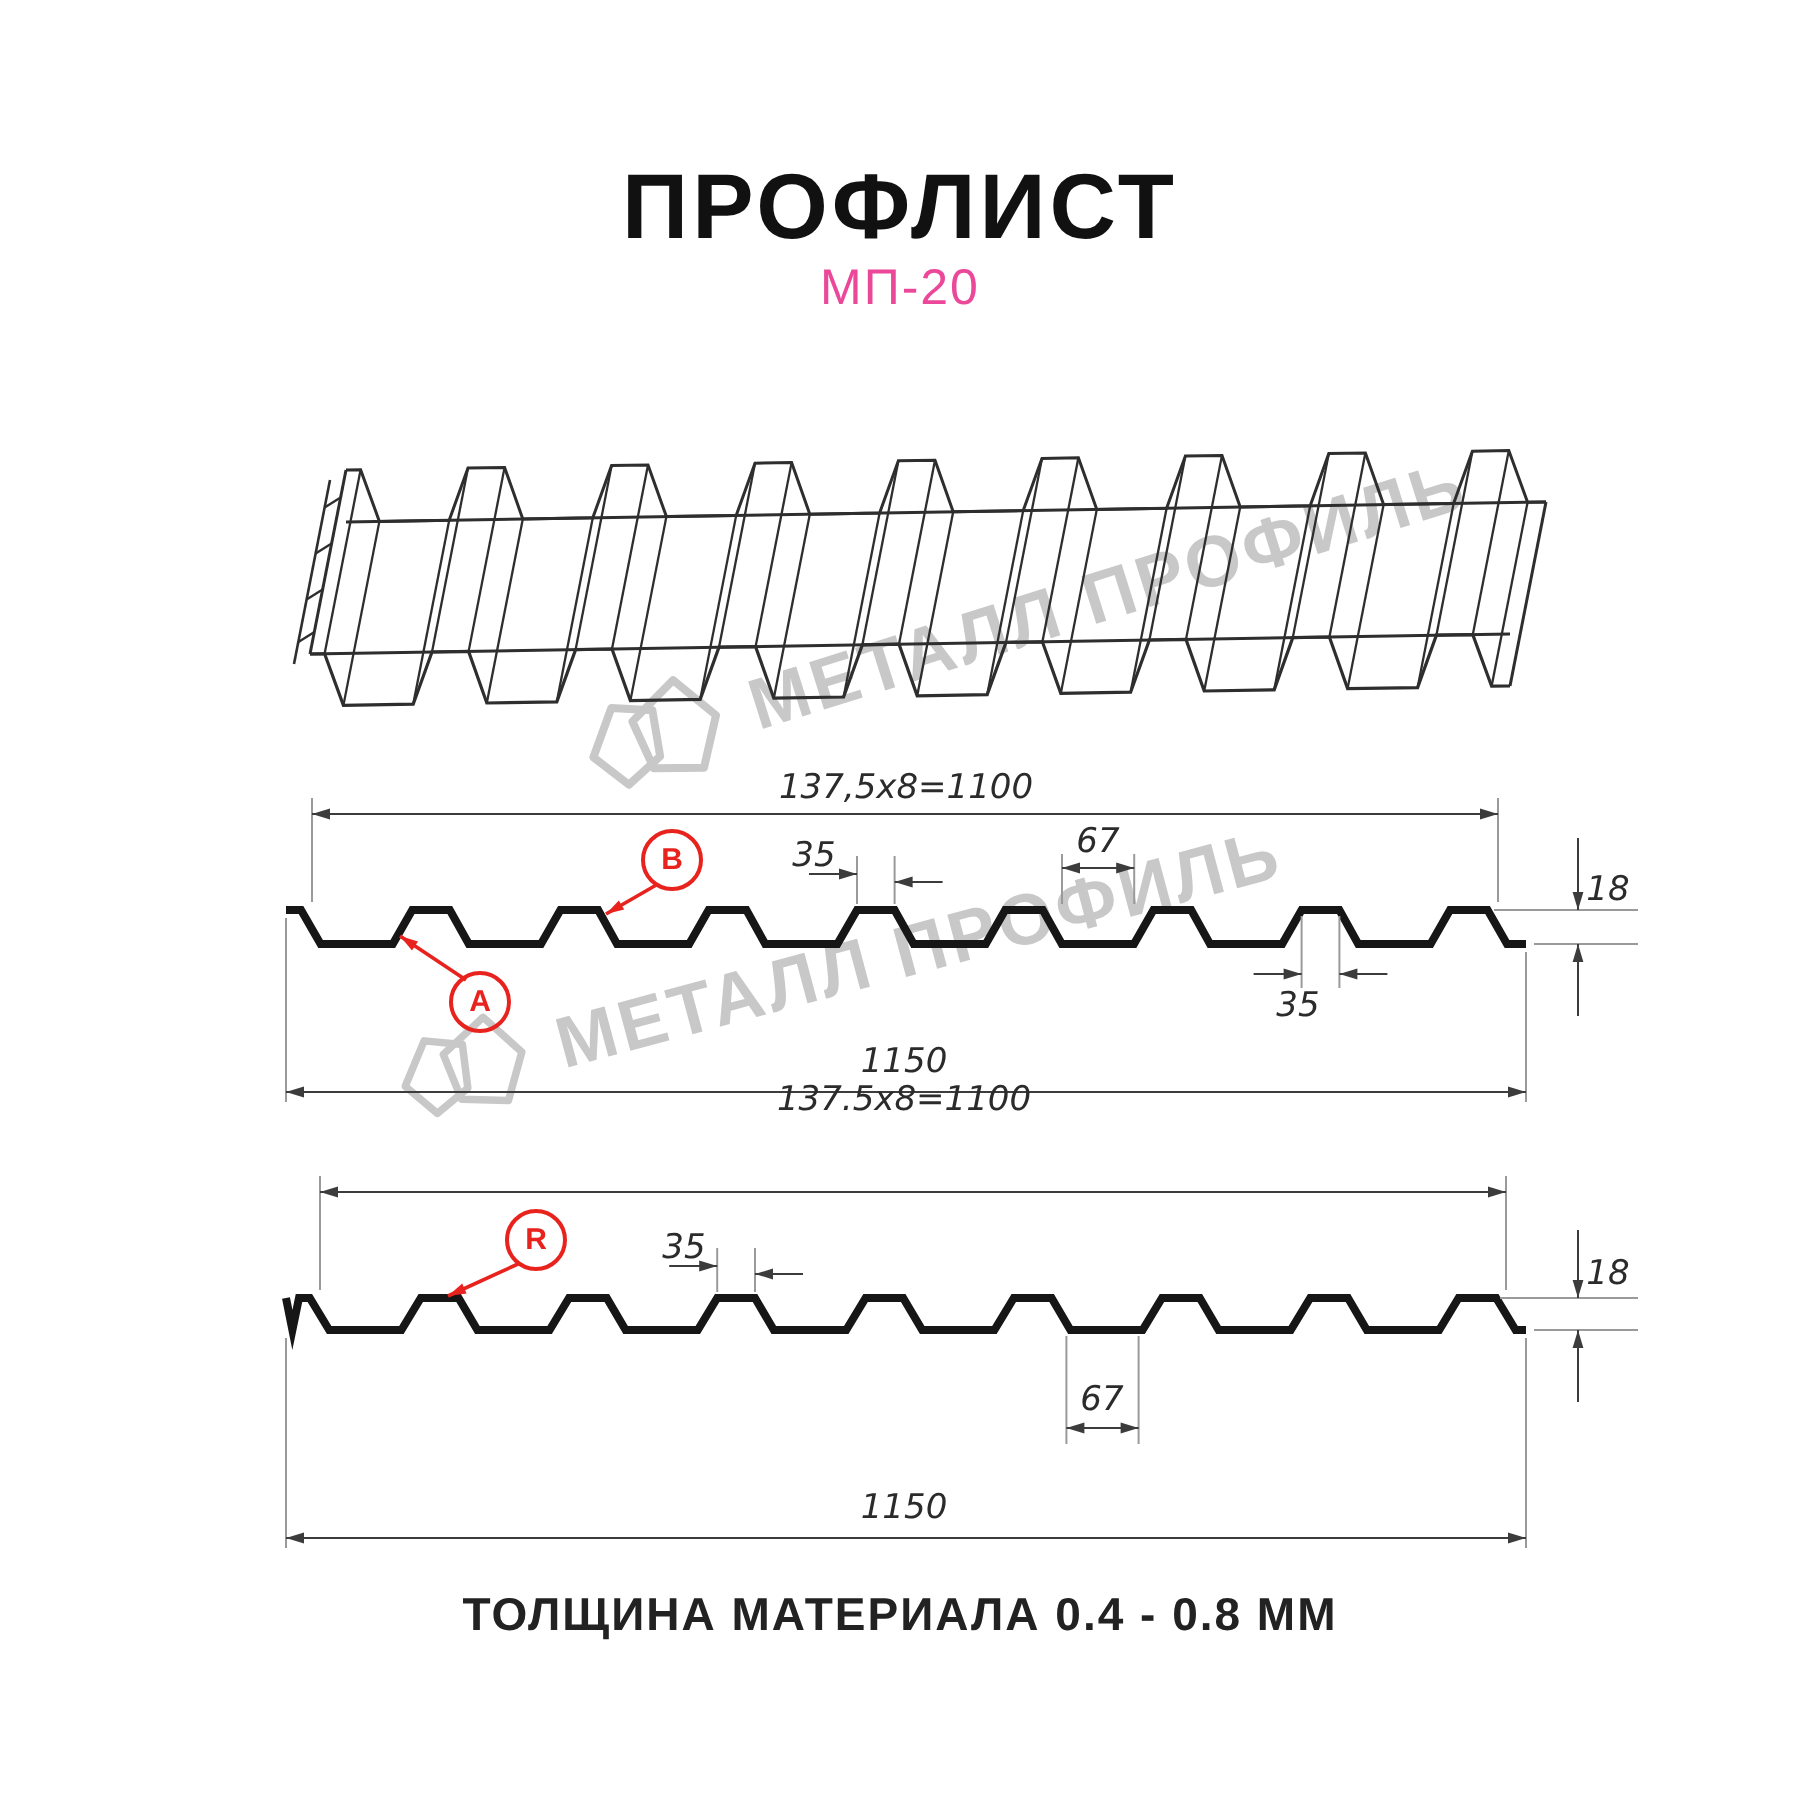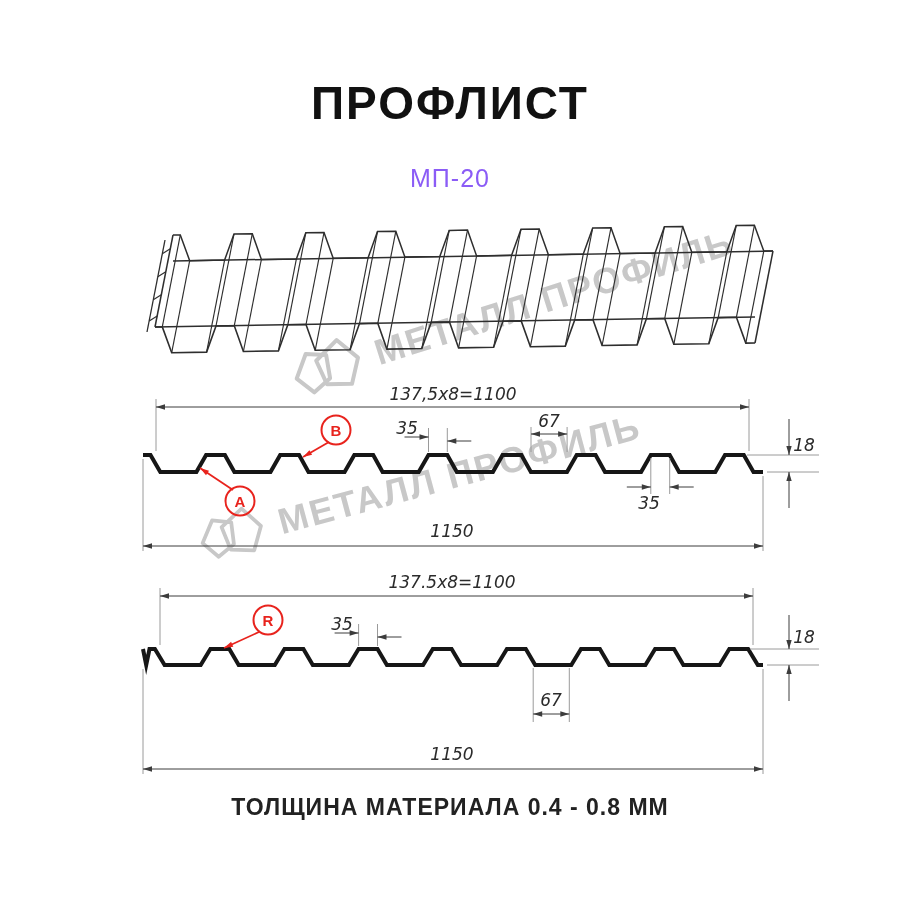--- a/index.html
+++ b/index.html
@@ -3,21 +3,21 @@
 <meta charset="utf-8">
 <style>
   html,body{margin:0;padding:0;background:#ffffff;}
   .canvas{position:relative;width:848px;height:900px;background:#ffffff;overflow:hidden;
           font-family:"DejaVu Sans","Liberation Sans",sans-serif;}
   .title{position:absolute;left:0;top:76px;width:900px;text-align:center;
          font-family:"Liberation Sans",sans-serif;font-weight:bold;font-size:46px;
          letter-spacing:2px;color:#111;}
   .subtitle{position:absolute;left:0;top:130px;width:900px;text-align:center;
          font-family:"Liberation Sans",sans-serif;font-weight:400;font-size:25px;
-         letter-spacing:1px;color:#8b5cf6;margin-top:34px;}
+         letter-spacing:1px;color:#ec4899;}
   .footer-note{position:absolute;left:0;top:794px;width:900px;text-align:center;
          font-family:Liberation Sans, sans-serif;font-weight:bold;font-size:23px;
          letter-spacing:1px;color:#222;}
   .watermark{position:absolute;display:flex;align-items:center;gap:14px;
          color:#c8c8c8;pointer-events:none;}
   .watermark .wm-text{font-family:"Liberation Sans",sans-serif;font-weight:bold;
          font-size:36px;letter-spacing:2px;white-space:nowrap;}
   #wm1{left:286px;top:350px;transform:rotate(-17.5deg);transform-origin:left center;}
   #wm2{left:192px;top:516px;transform:rotate(-15deg);transform-origin:left center;}
   #art{position:absolute;left:0;top:0;}
@@ -169,21 +169,21 @@
 
   <div class="dim" style="left:453px;top:394px">137,5x8=1100</div>
   <div class="dim" style="left:407px;top:428px">35</div>
   <div class="dim" style="left:549px;top:421px">67</div>
   <div class="dim" style="left:804px;top:445px">18</div>
   <div class="dim" style="left:649px;top:503px">35</div>
   <div class="dim" style="left:452px;top:531px">1150</div>
   <div class="marker" style="left:240px;top:501px">A</div>
   <div class="marker" style="left:336px;top:430px">B</div>
 
-  <div class="dim" style="left:452px;top:582px">137.5x8=1100</div>
+  <div class="dim" style="left:452px;top:550px">137.5x8=1100</div>
   <div class="dim" style="left:342px;top:624px">35</div>
   <div class="dim" style="left:551px;top:700px">67</div>
   <div class="dim" style="left:804px;top:637px">18</div>
   <div class="dim" style="left:452px;top:754px">1150</div>
   <div class="marker" style="left:268px;top:620px">R</div>
 
   <div class="footer-note">ТОЛЩИНА МАТЕРИАЛА 0.4 - 0.8 ММ</div>
 </div>
 
 </body></html>

